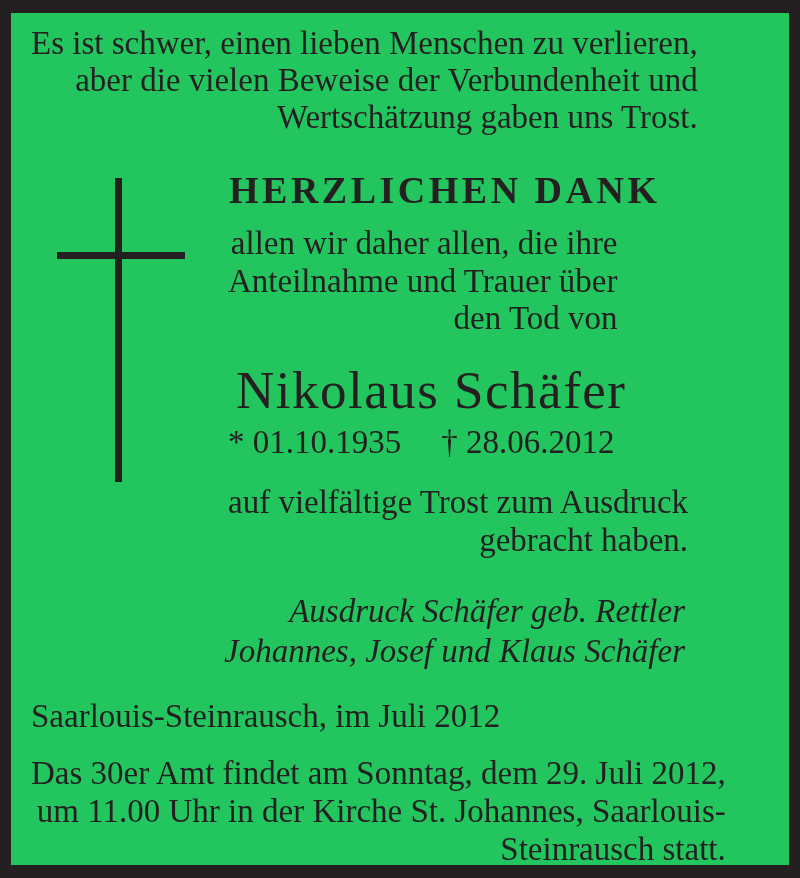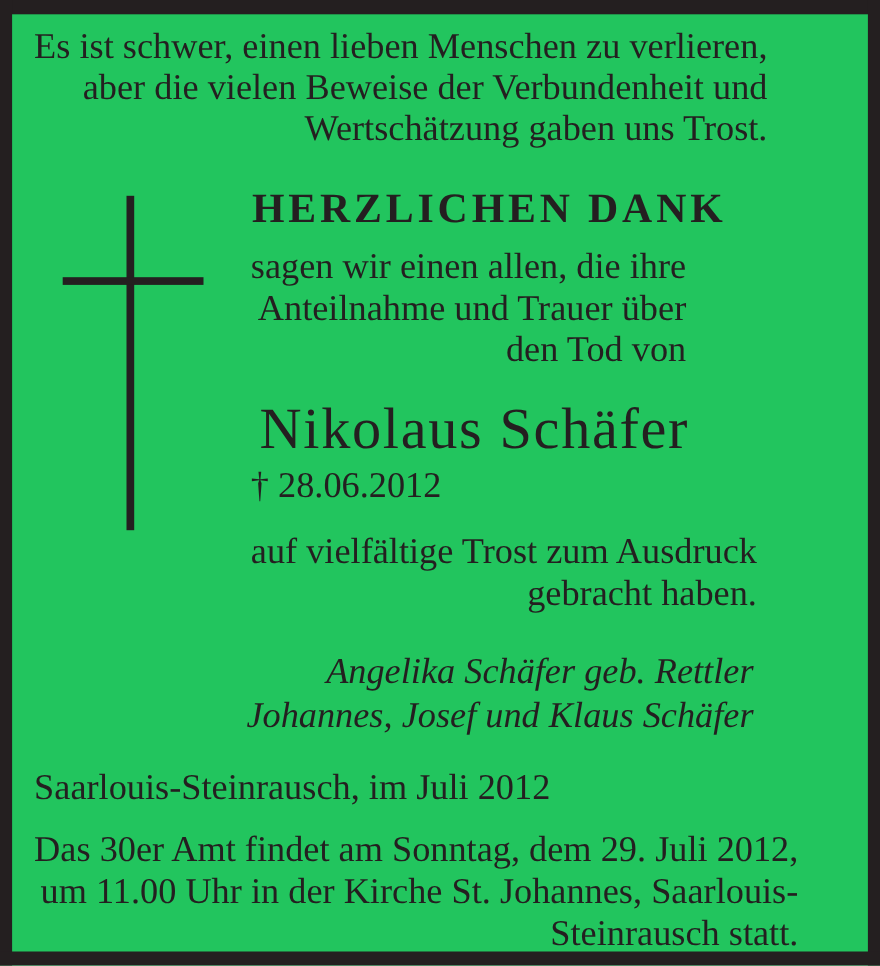--- a/index.html
+++ b/index.html
@@ -110,38 +110,39 @@
   </div>
 
   <div id="cross">
     <div class="v-bar"></div>
     <div class="h-bar"></div>
   </div>
 
   <div id="heading" class="txtblock">HERZLICHEN DANK</div>
 
   <div id="thanks" class="txtblock">
-    <div class="line">sagen wir einen allen, die ihre</div>
+    <div class="line">allen wir daher allen, die ihre</div>
     <div class="line">Anteilnahme und Trauer über</div>
     <div class="line">den Tod von</div>
   </div>
 
   <div id="deceased-name" class="txtblock">Nikolaus Schäfer</div>
 
   <div id="dates" class="txtblock">
+    <span>* 01.10.1935</span>
     <span>† 28.06.2012</span>
   </div>
 
   <div id="closing" class="txtblock">
     <div class="line">auf vielfältige Trost zum Ausdruck</div>
     <div class="line">gebracht haben.</div>
   </div>
 
   <div id="family" class="txtblock">
-    <div class="line">Angelika Schäfer geb. Rettler</div>
+    <div class="line">Ausdruck Schäfer geb. Rettler</div>
     <div class="line">Johannes, Josef und Klaus Schäfer</div>
   </div>
 
   <div id="place-date" class="txtblock">Saarlouis-Steinrausch, im Juli 2012</div>
 
   <div id="service" class="txtblock">
     <div class="line">Das 30er Amt findet am Sonntag, dem 29. Juli 2012,</div>
     <div class="line">um 11.00 Uhr in der Kirche St. Johannes, Saarlouis-</div>
     <div class="line">Steinrausch statt.</div>
   </div>

